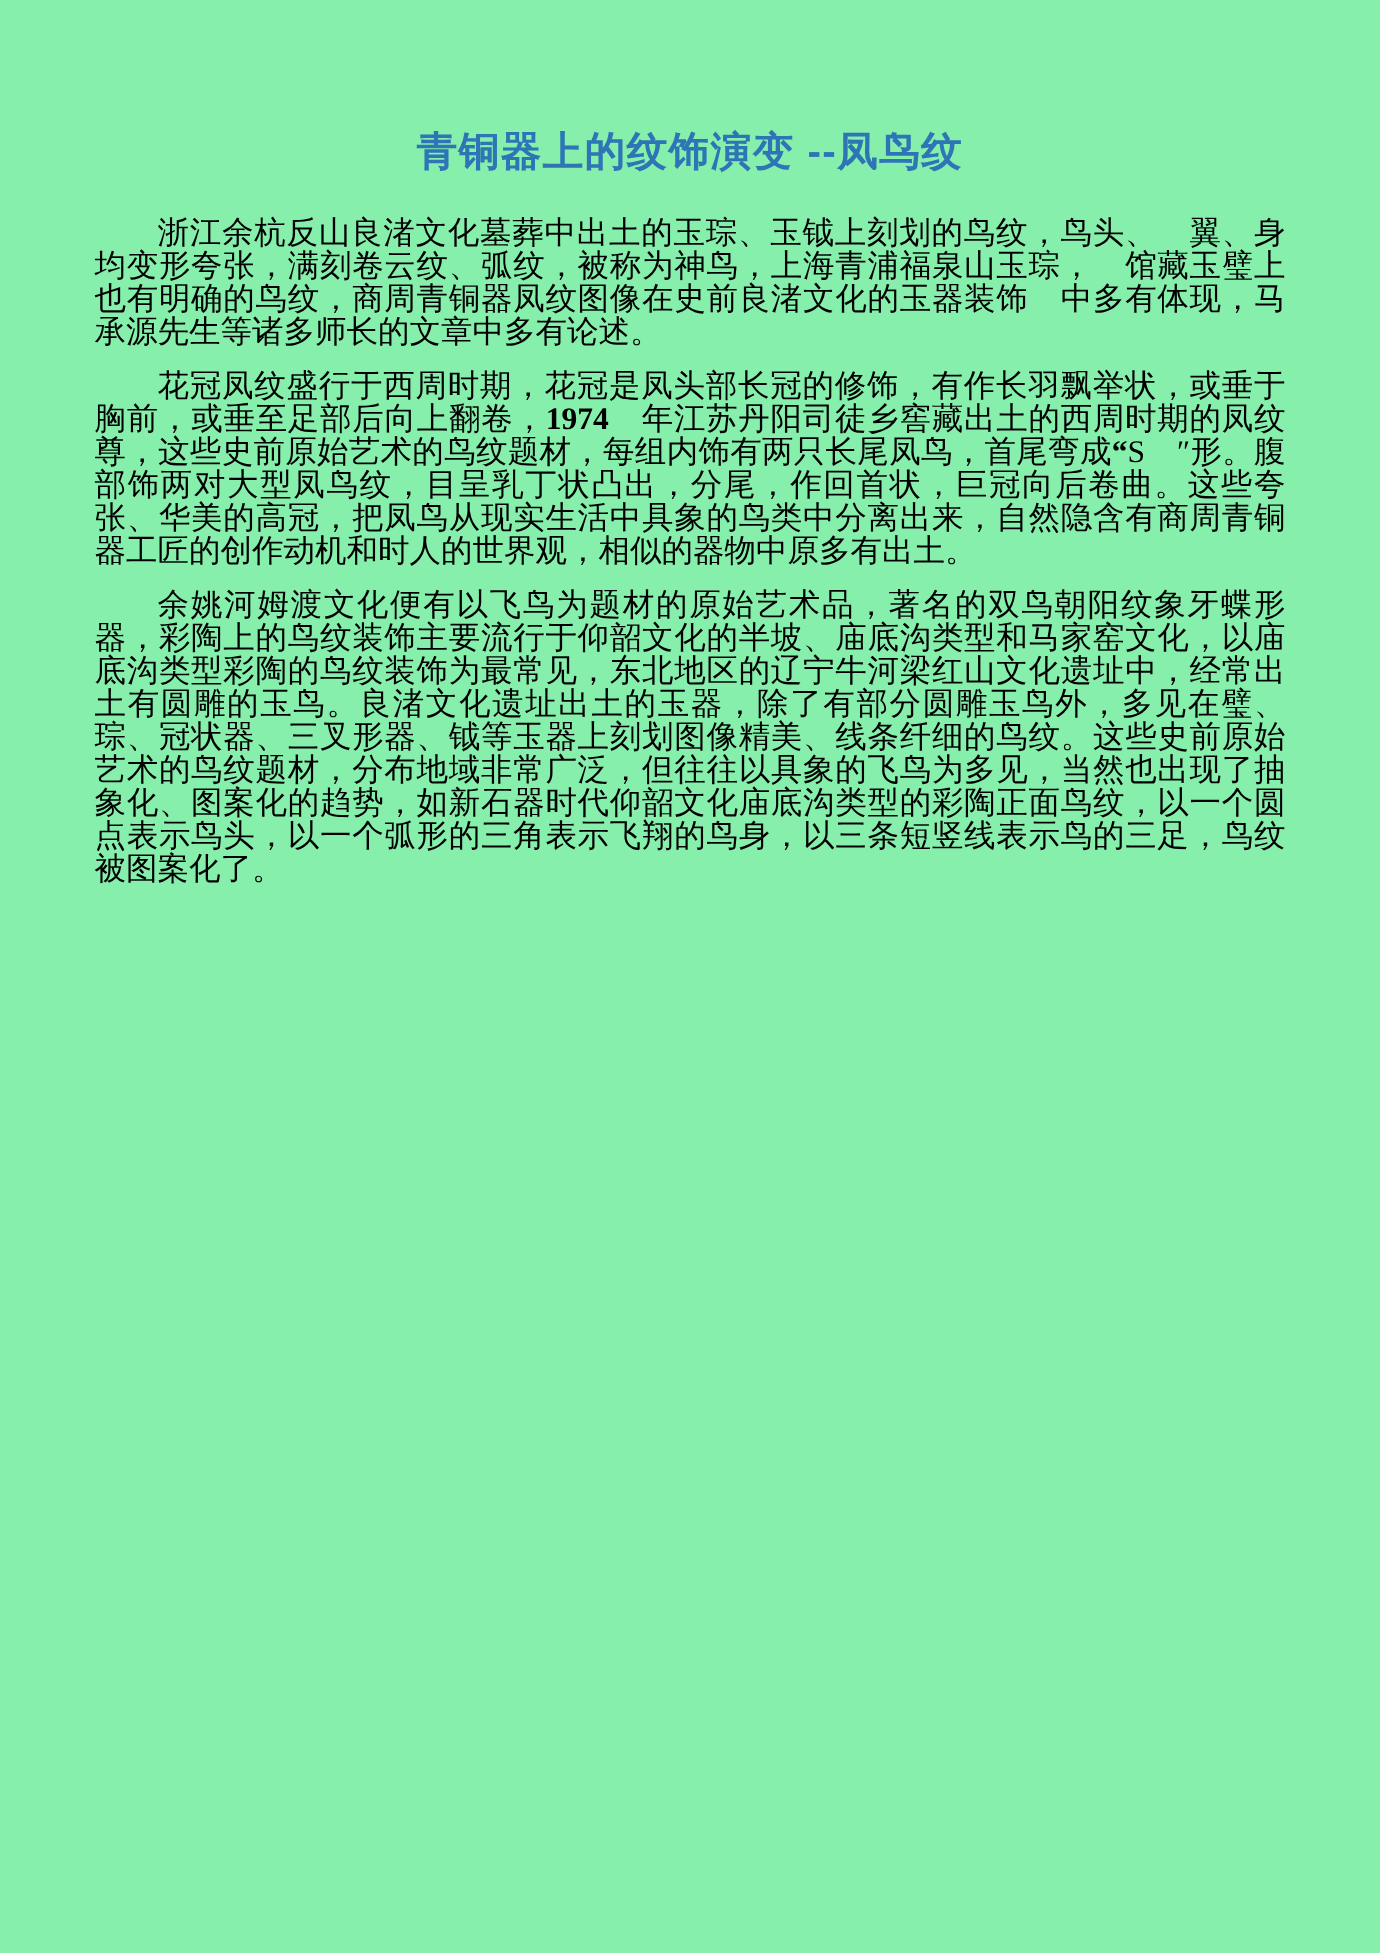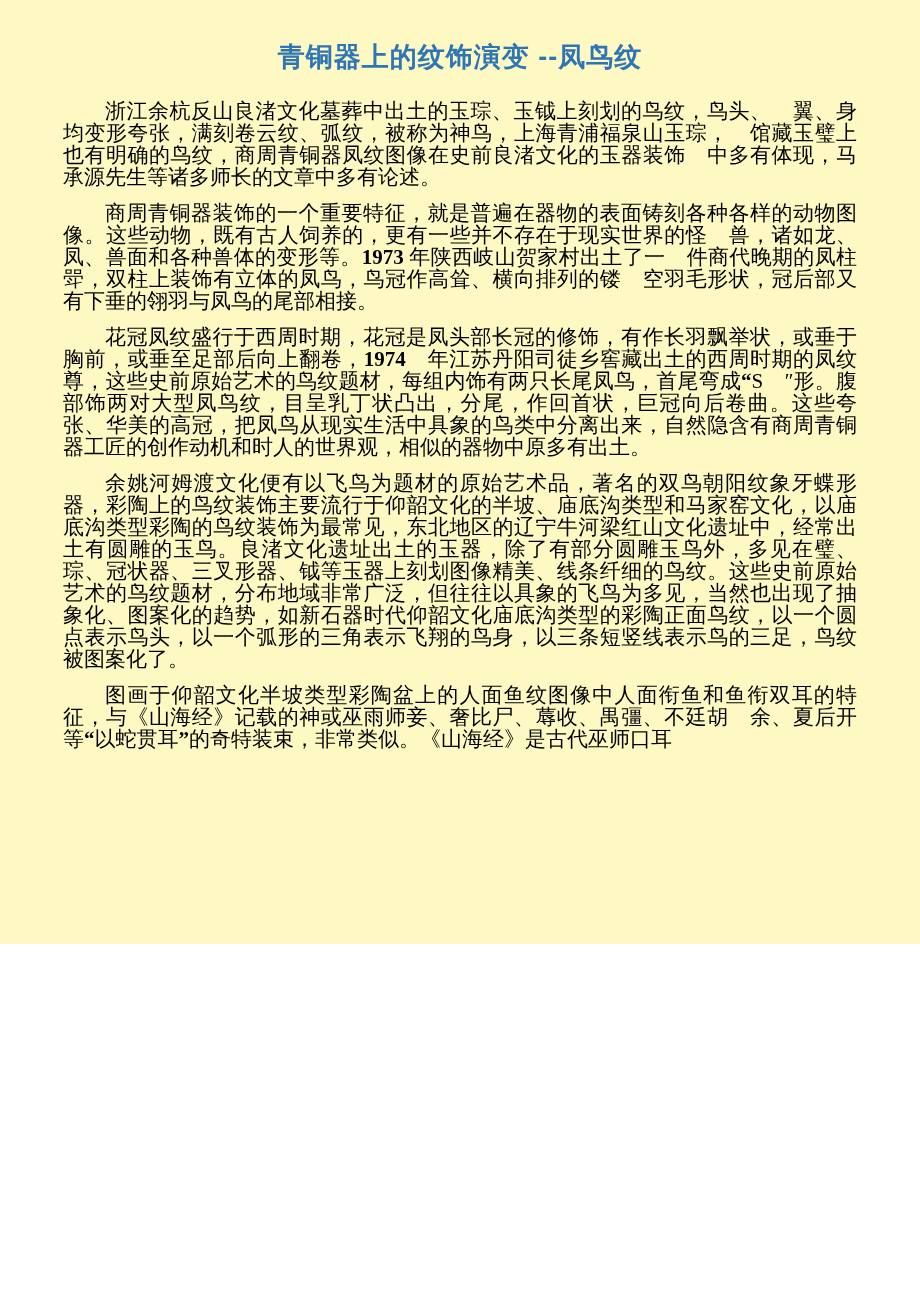--- a/index.html
+++ b/index.html
@@ -3,26 +3,26 @@
 <meta charset="utf-8">
 <style>
   html, body {
     margin: 0;
     padding: 0;
     background: #ffffff;
   }
   .page {
     position: relative;
     width: 920px;
-    height: 944px;
+    height: 1302px;
     margin: 0 auto;
-    background: #fef9c3;
+    background: #86efac;
     overflow: hidden;
     box-sizing: border-box;
-    padding: 40px 63px 0 63px;
+    padding: 84px 63px 0 63px;
   }
   .doc-title {
     font-family: "Liberation Sans", "DejaVu Sans", sans-serif;
     font-weight: bold;
     font-size: 27px;
     line-height: 34px;
     text-align: center;
     color: #2e75b6;
     margin: 0 0 26px 0;
     letter-spacing: 1px;
@@ -41,18 +41,16 @@
   .doc-body p span.run { font-weight: normal; }
   .doc-body p span.run.bold { font-weight: bold; }
 </style>
 </head>
 <body>
 
 <div class="page">
   <h1 class="doc-title">青铜器上的纹饰演变 --凤鸟纹</h1>
   <div class="doc-body">
       <p><span class="run">浙江余杭反山良渚文化墓葬中出土的玉琮、玉钺上刻划的鸟纹，鸟头、　翼、身均变形夸张，满刻卷云纹、弧纹，被称为神鸟，上海青浦福泉山玉琮，　馆藏玉璧上也有明确的鸟纹，商周青铜器凤纹图像在史前良渚文化的玉器装饰　中多有体现，马承源先生等诸多师长的文章中多有论述。</span></p>
-      <p><span class="run">商周青铜器装饰的一个重要特征，就是普遍在器物的表面铸刻各种各样的动物图像。这些动物，既有古人饲养的，更有一些并不存在于现实世界的怪　兽，诸如龙、凤、兽面和各种兽体的变形等。</span><span class="run bold">1973</span><span class="run"> 年陕西岐山贺家村出土了一　件商代晚期的凤柱斝，双柱上装饰有立体的凤鸟，鸟冠作高耸、横向排列的镂　空羽毛形状，冠后部又有下垂的翎羽与凤鸟的尾部相接。</span></p>
       <p><span class="run">花冠凤纹盛行于西周时期，花冠是凤头部长冠的修饰，有作长羽飘举状，或垂于胸前，或垂至足部后向上翻卷，</span><span class="run bold">1974</span><span class="run">　年江苏丹阳司徒乡窖藏出土的西周时期的凤纹尊，这些史前原始艺术的鸟纹题材，每组内饰有两只长尾凤鸟，首尾弯成</span><span class="run bold">“</span><span class="run">S　″形。腹部饰两对大型凤鸟纹，目呈乳丁状凸出，分尾，作回首状，巨冠向后卷曲。这些夸张、华美的高冠，把凤鸟从现实生活中具象的鸟类中分离出来，自然隐含有商周青铜器工匠的创作动机和时人的世界观，相似的器物中原多有出土。</span></p>
       <p><span class="run">余姚河姆渡文化便有以飞鸟为题材的原始艺术品，著名的双鸟朝阳纹象牙蝶形器，彩陶上的鸟纹装饰主要流行于仰韶文化的半坡、庙底沟类型和马家窑文化，以庙底沟类型彩陶的鸟纹装饰为最常见，东北地区的辽宁牛河梁红山文化遗址中，经常出土有圆雕的玉鸟。良渚文化遗址出土的玉器，除了有部分圆雕玉鸟外，多见在璧、琮、冠状器、三叉形器、钺等玉器上刻划图像精美、线条纤细的鸟纹。这些史前原始艺术的鸟纹题材，分布地域非常广泛，但往往以具象的飞鸟为多见，当然也出现了抽象化、图案化的趋势，如新石器时代仰韶文化庙底沟类型的彩陶正面鸟纹，以一个圆点表示鸟头，以一个弧形的三角表示飞翔的鸟身，以三条短竖线表示鸟的三足，鸟纹被图案化了。</span></p>
-      <p><span class="run">图画于仰韶文化半坡类型彩陶盆上的人面鱼纹图像中人面衔鱼和鱼衔双耳的特征，与《山海经》记载的神或巫雨师妾、奢比尸、蓐收、禺彊、不廷胡　余、夏后开等</span><span class="run bold">“</span><span class="run">以蛇贯耳</span><span class="run bold">”</span><span class="run">的奇特装束，非常类似。《山海经》是古代巫师口耳</span></p>
     </div>
 </div>
 
 </body></html>

